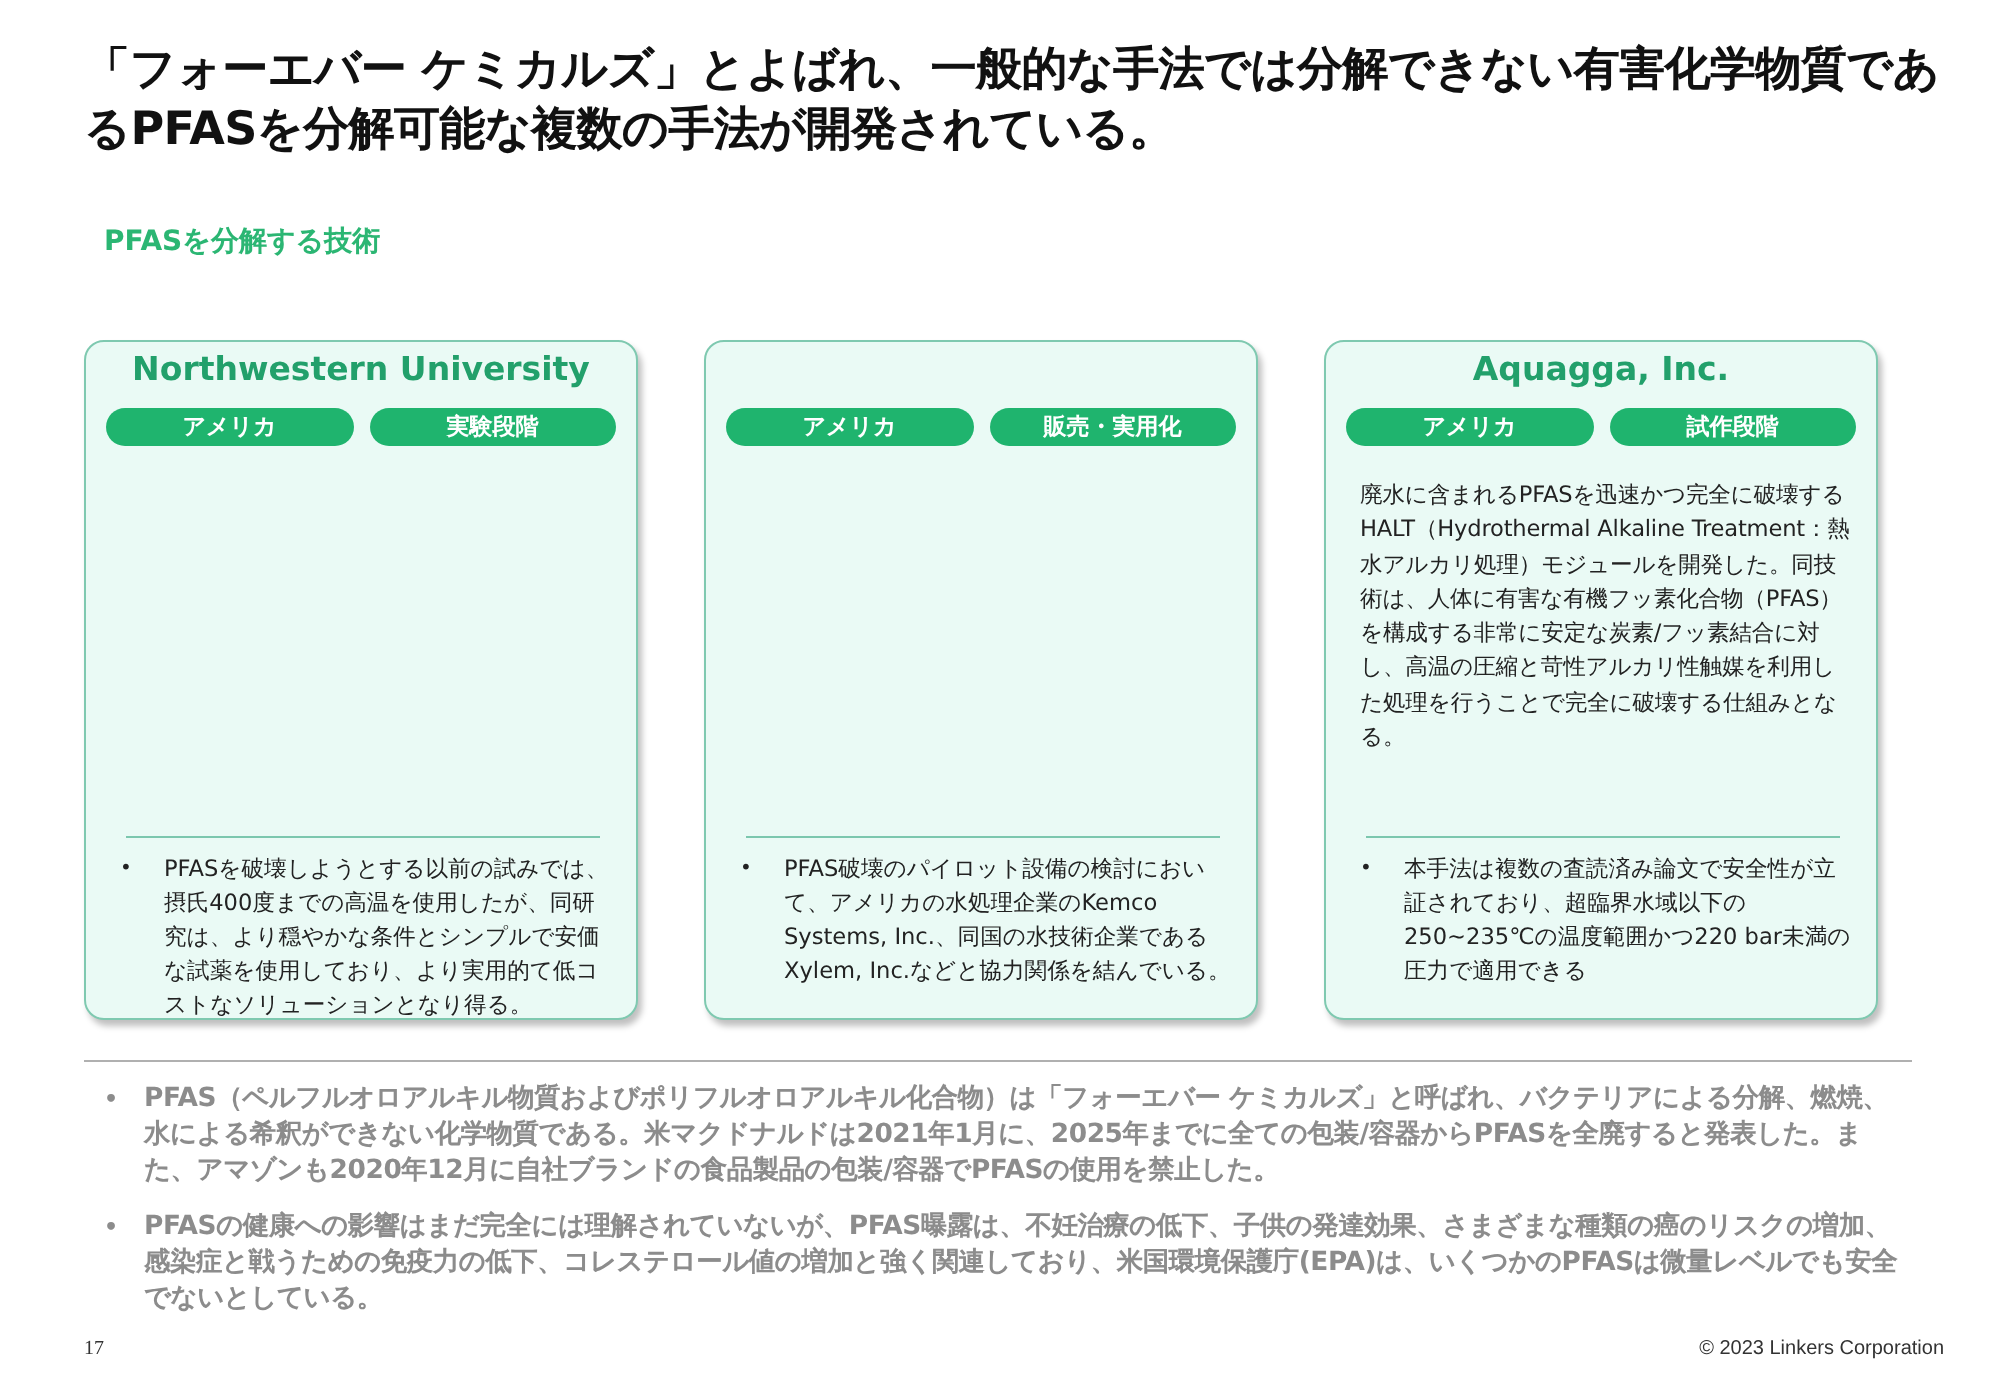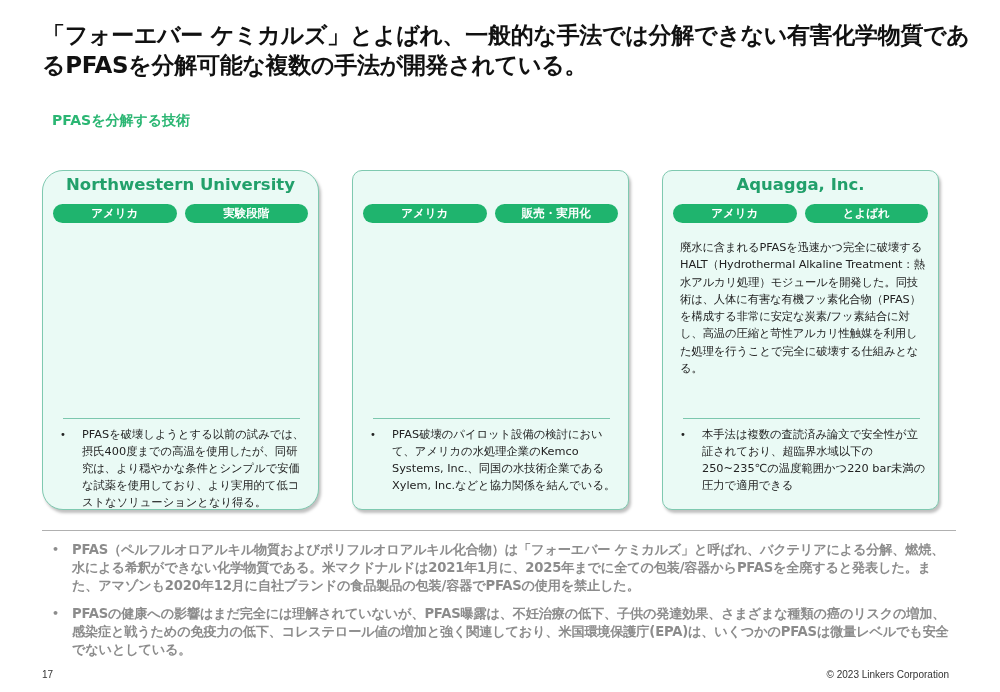--- a/index.html
+++ b/index.html
@@ -16,21 +16,21 @@
     font-size: 14px; font-weight: bold; color: #2bb673;
   }
 
   .card {
     position: absolute; top: 170px; width: 277px; height: 340px;
     background: #eafaf5;
     border: 1.5px solid #7fc9b0;
     border-radius: 10px;
     box-shadow: 2px 3px 3px rgba(0,0,0,0.25);
   }
-  .card-1 { left: 42px; border-radius: 21px; }
+  .card-1 { left: 42px; }
   .card-2 { left: 352px; }
   .card-3 { left: 662px; }
 
   .card-title {
     position: absolute; left: 0; right: 0; top: 4px; text-align: center;
     font-size: 16.5px; font-weight: bold; color: #22a06b;
   }
   .badges {
     position: absolute; left: 10px; right: 10px; top: 33px; height: 19px;
     display: flex; gap: 8px; align-items: flex-end;
@@ -65,24 +65,24 @@
   .notes { position: absolute; left: 52px; top: 541px; width: 900px; }
   .note {
     display: flex; font-size: 13.2px; font-weight: bold; color: #8c8c8c;
     line-height: 18px; margin-bottom: 10px; letter-spacing: -0.2px;
   }
   .note .dot { width: 20px; flex: none; font-size: 11px; }
   .note .txt { flex: 1; }
 
   .page-number {
     position: absolute; left: 42px; top: 669px; font-size: 10px; color: #333;
-    font-family: Liberation Sans, sans-serif;
+    font-family: Liberation Serif, serif;
   }
   .copyright {
-    position: absolute; right: 51px; top: 669px; font-size: 10px; color: #333;
+    position: absolute; right: 28px; top: 669px; font-size: 10px; color: #333;
     font-family: "Liberation Sans", sans-serif;
     padding-left: 40px;
   }
 </style>
 </head>
 <body>
 
 <div class="headline">「フォーエバー ケミカルズ」とよばれ、一般的な手法では分解できない有害化学物質であるPFASを分解可能な複数の手法が開発されている。</div>
 <div class="section-title">PFASを分解する技術</div>
 
@@ -108,21 +108,21 @@
   <div class="card-note">
     <span class="bullet">•</span>
     <span class="txt">PFAS破壊のパイロット設備の検討において、アメリカの水処理企業のKemco Systems, Inc.、同国の水技術企業であるXylem, Inc.などと協力関係を結んでいる。</span>
   </div>
 </div>
 
 <div class="card card-3">
   <div class="card-title">Aquagga, Inc.</div>
   <div class="badges">
     <div class="badge">アメリカ</div>
-    <div class="badge">とよばれ</div>
+    <div class="badge">試作段階</div>
   </div>
   <div class="card-body">廃水に含まれるPFASを迅速かつ完全に破壊するHALT（Hydrothermal Alkaline Treatment：熱水アルカリ処理）モジュールを開発した。同技術は、人体に有害な有機フッ素化合物（PFAS）を構成する非常に安定な炭素/フッ素結合に対し、高温の圧縮と苛性アルカリ性触媒を利用した処理を行うことで完全に破壊する仕組みとなる。</div>
   <div class="card-divider"></div>
   <div class="card-note">
     <span class="bullet">•</span>
     <span class="txt">本手法は複数の査読済み論文で安全性が立証されており、超臨界水域以下の250~235℃の温度範囲かつ220 bar未満の圧力で適用できる</span>
   </div>
 </div>
 
 <div class="rule"></div>

